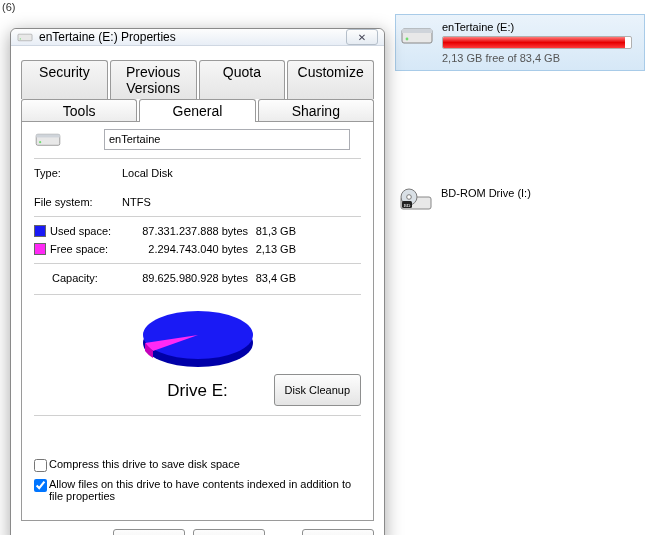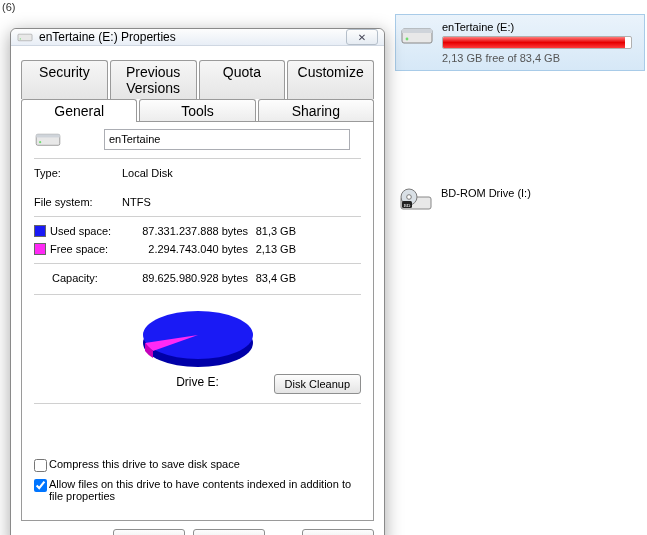--- a/index.html
+++ b/index.html
@@ -120,24 +120,24 @@
 .sep { height: 1px; background: #d0d0d0; margin: 8px 0; }
 .info-grid { display: grid; grid-template-columns: 88px 1fr; row-gap: 17px; font-size: 11px; }
 .space-grid { display: grid; grid-template-columns: 16px 86px 118px 48px; row-gap: 6px; align-items: center; font-size: 11px; }
 .swatch { width: 12px; height: 12px; border: 1px solid #666; }
 .swatch.used { background: #1a1af5; }
 .swatch.free { background: #ff29f5; }
 .num { text-align: right; padding-right: 6px; }
 .cap-grid { display: grid; grid-template-columns: 102px 118px 48px; font-size: 11px; }
 .pie-wrap { text-align: center; margin-top: 6px; }
 .pie { width: 150px; height: 70px; margin: 0 auto; display: block; }
-.drive-label { text-align: center; font-size: 12px; margin-top: 2px; }
+.drive-label { text-align: center; font-size: 17px; margin-top: 8px; }
 .cleanup-row { position: absolute; right: 12px; top: 252px; }
 .btn {
-  height: 20px;
+  height: 32px;
   min-width: 72px;
   border: 1px solid #8e8f8f;
   background: linear-gradient(#fdfdfd,#e4e4e4);
   border-radius: 3px;
   font-family: inherit; font-size: 11px;
   padding: 0 10px;
   cursor: pointer;
 }
 .btn:disabled { color: #9a9a9a; margin-left: 29px; }
 .checks { position: absolute; bottom: 12px; left: 12px; right: 12px; }
@@ -201,22 +201,22 @@
   </div>
 
   <div class="dlg-body">
     <div class="tabs-row">
       <div class="tab back">Security</div>
       <div class="tab back">Previous Versions</div>
       <div class="tab back">Quota</div>
       <div class="tab back">Customize</div>
     </div>
     <div class="tabs-row row2">
+      <div class="tab">Tools</div>
       <div class="tab active">General</div>
-      <div class="tab">Tools</div>
       <div class="tab">Sharing</div>
     </div>
 
     <div class="tab-panel">
       <div class="row">
         <svg class="hdd-icon" viewBox="0 0 34 28">
           <rect x="2" y="8" width="30" height="14" rx="2" fill="#e8e8e8" stroke="#888"></rect>
           <rect x="2" y="8" width="30" height="4" fill="#cfd4da"></rect>
           <circle cx="7" cy="18" r="1.4" fill="#6fdc6f"></circle>
         </svg>

